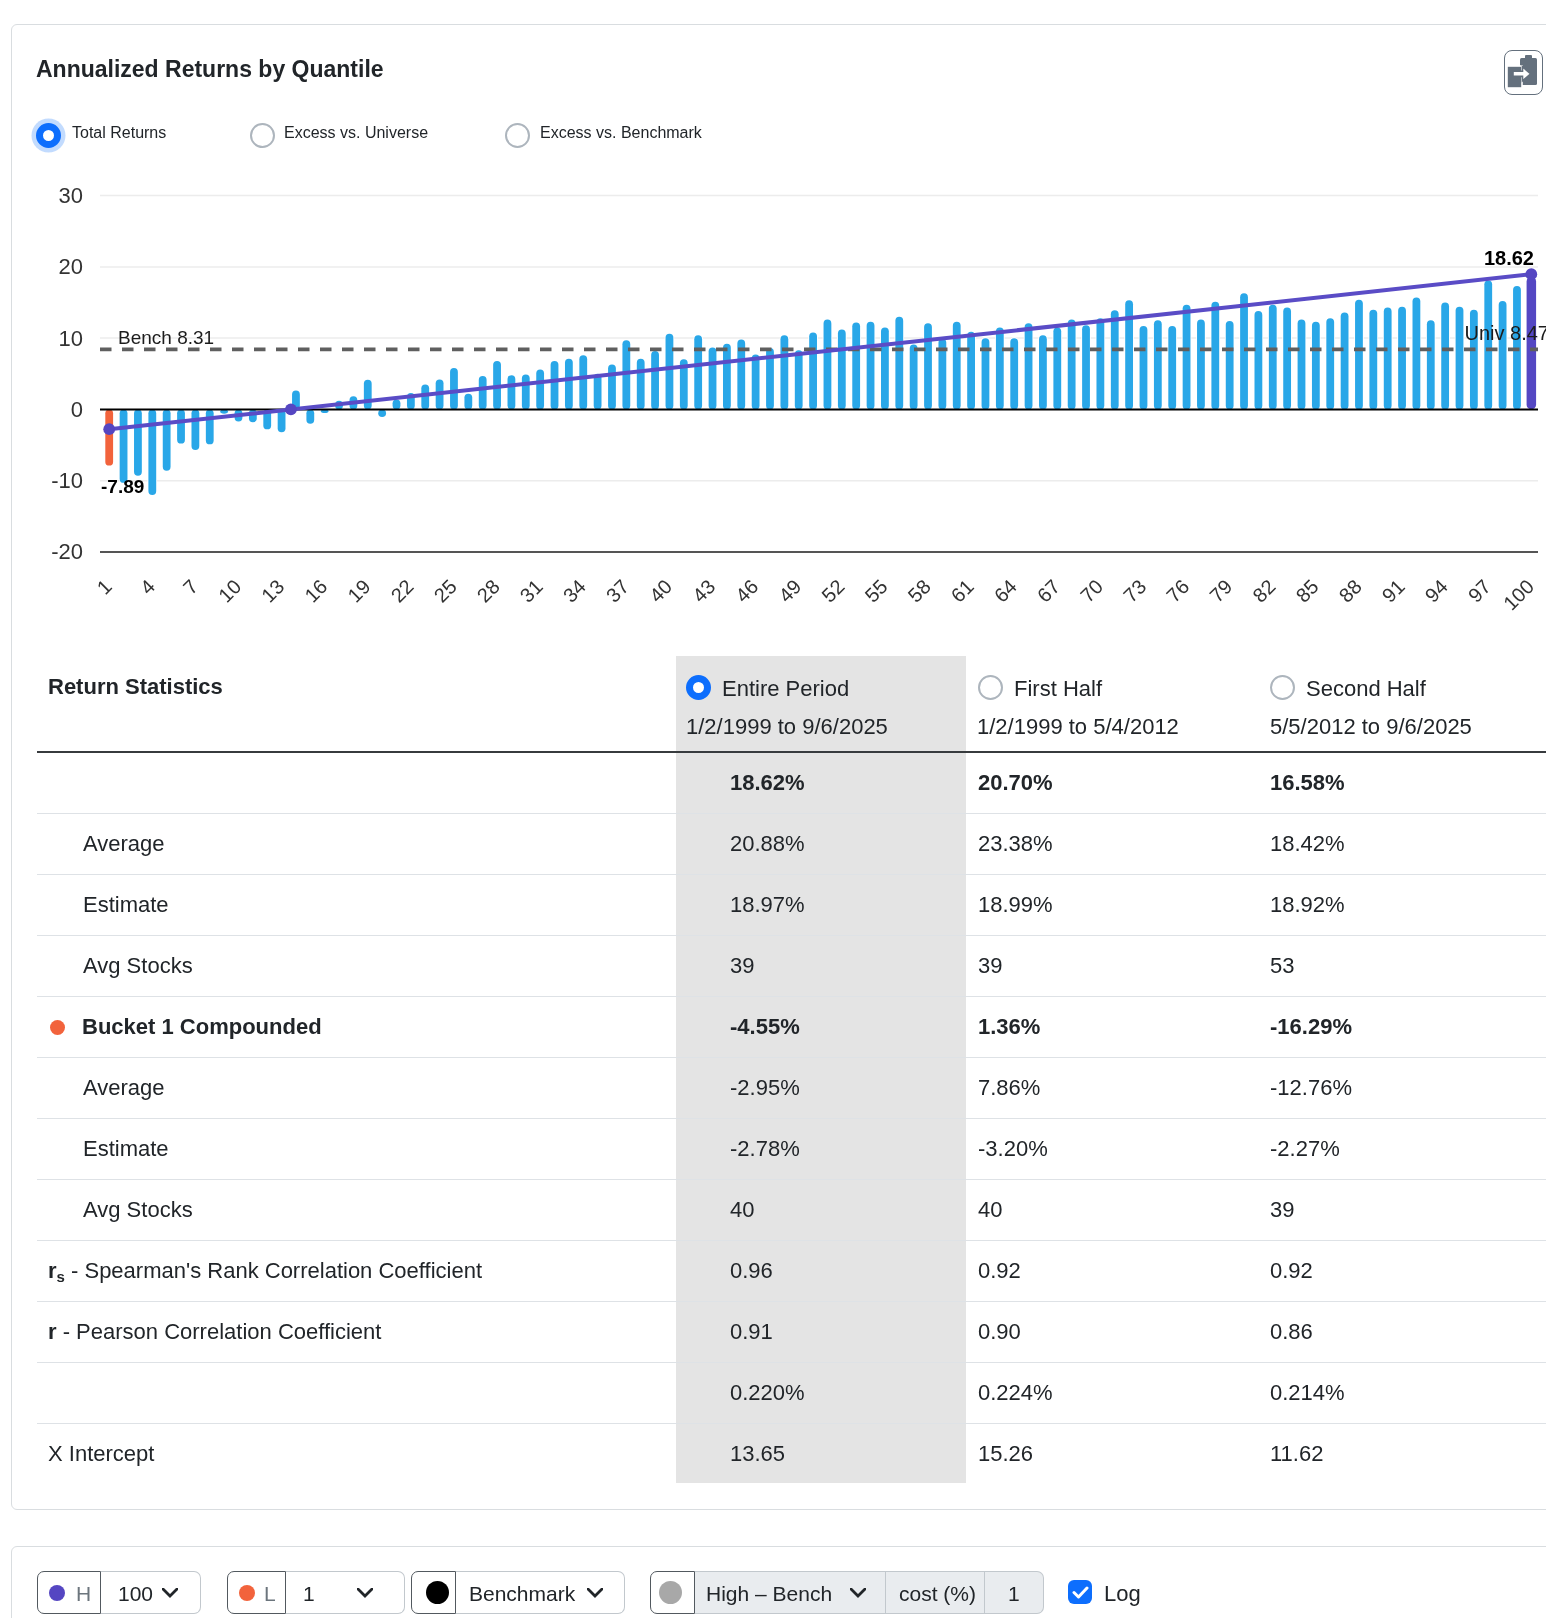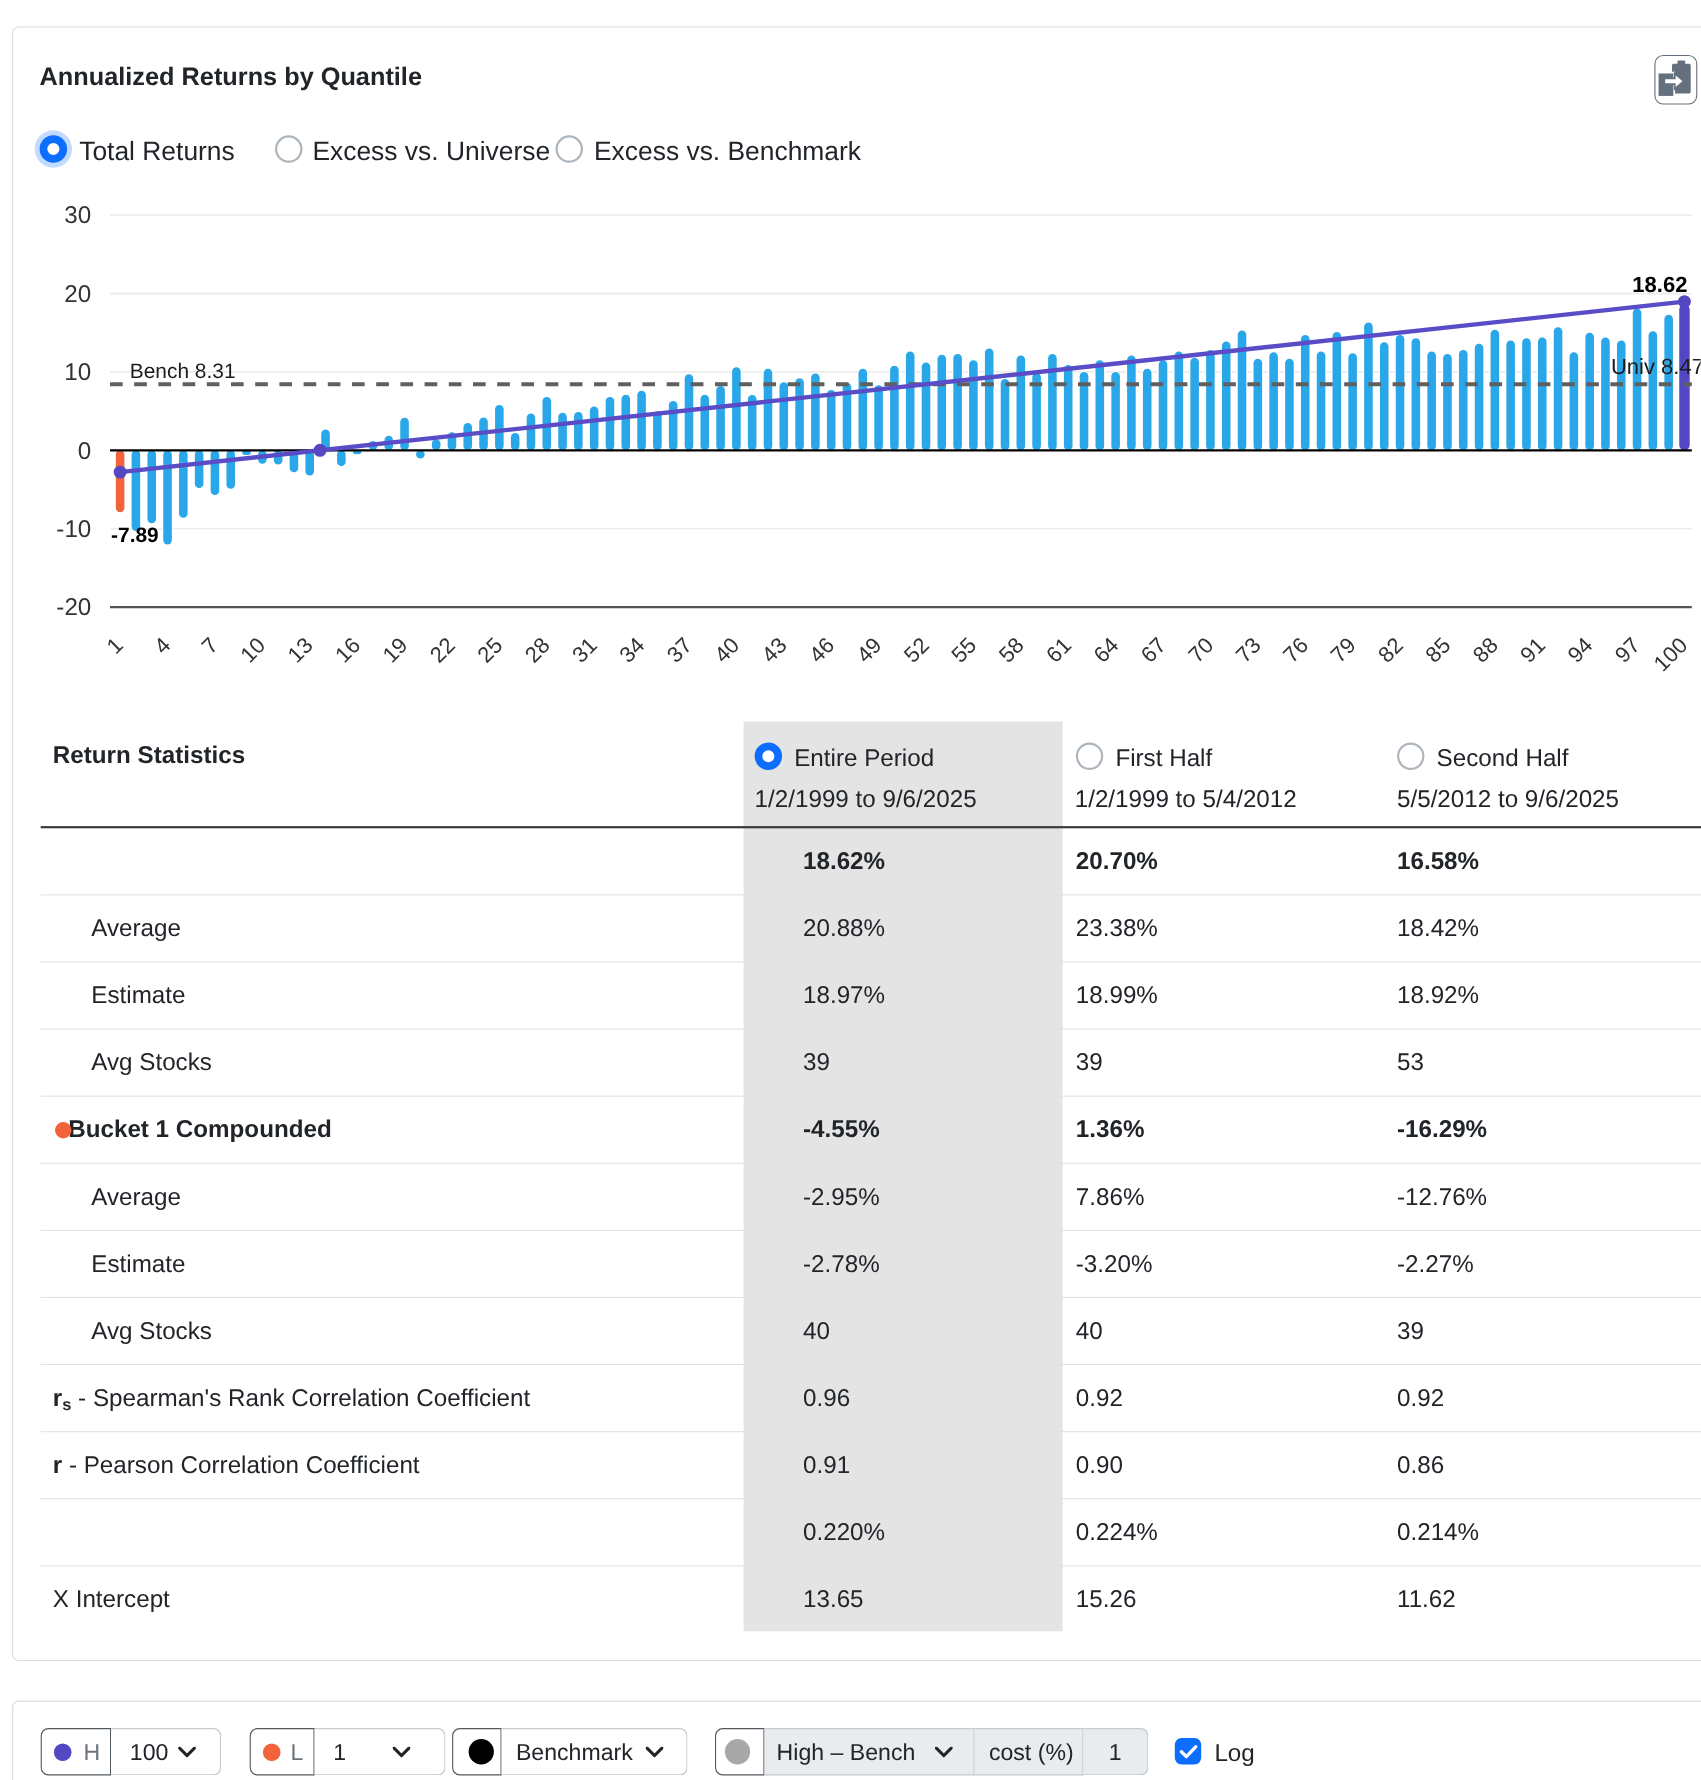--- a/index.html
+++ b/index.html
@@ -9,21 +9,21 @@
 .bold { font-weight:bold; }
 #card1 { position:absolute; left:11px; top:24px; width:1549px; height:1486px;
   background:#fff; border:1px solid #d9dde0; border-radius:6px; }
 #card2 { position:absolute; left:11px; top:1546px; width:1549px; height:90px;
   background:#fff; border:1px solid #d9dde0; border-radius:6px; }
 #title { position:absolute; left:36px; top:56px; font-size:23px; font-weight:bold; }
 .radio { position:absolute; width:25px; height:25px; border-radius:50%; background:#fff; }
 .radio.sel { border:7.5px solid #0d6efd; }
 .radio.unsel { border:2px solid #adb5bd; }
 .halo { box-shadow:0 0 0 4.5px rgba(13,110,253,0.25); }
-.rlabel { position:absolute; font-size:24px; color:#212529; }
+.rlabel { position:absolute; font-size:16px; color:#212529; }
 
 #graybar { position:absolute; left:676px; top:656px; width:290px; height:827px; background:#e4e4e4; }
 #tbl { position:absolute; left:37px; top:656px; width:1513px; font-size:22px; }
 #thead { position:relative; height:97px; border-bottom:2px solid #373b3e; }
 .trow { position:relative; height:61px; border-bottom:1px solid #dee2e6; }
 .trow:last-child { border-bottom:none; }
 .trow > div { position:absolute; top:0; line-height:60px; white-space:nowrap; }
 .c0 { left:11px; }
 .c1 { left:649px;margin-left:44px; }
 .c2 { left:941px; }
@@ -249,21 +249,21 @@
       <div class="c2">18.99%</div>
       <div class="c3">18.92%</div>
     </div>
 <div class="trow">
       <div class="c0"><span style="margin-left:35px">Avg Stocks</span></div>
       <div class="c1">39</div>
       <div class="c2">39</div>
       <div class="c3">53</div>
     </div>
 <div class="trow">
-      <div class="c0"><span class="rowdot" style="background:#f2633c"></span><span class="bold" style="margin-left:14px">Bucket 1 Compounded</span></div>
+      <div class="c0"><span class="rowdot" style="background:#f2633c"></span><span class="bold" style="margin-left:34px">Bucket 1 Compounded</span></div>
       <div class="c1 bold">-4.55%</div>
       <div class="c2 bold">1.36%</div>
       <div class="c3 bold">-16.29%</div>
     </div>
 <div class="trow">
       <div class="c0"><span style="margin-left:35px">Average</span></div>
       <div class="c1">-2.95%</div>
       <div class="c2">7.86%</div>
       <div class="c3">-12.76%</div>
     </div>

